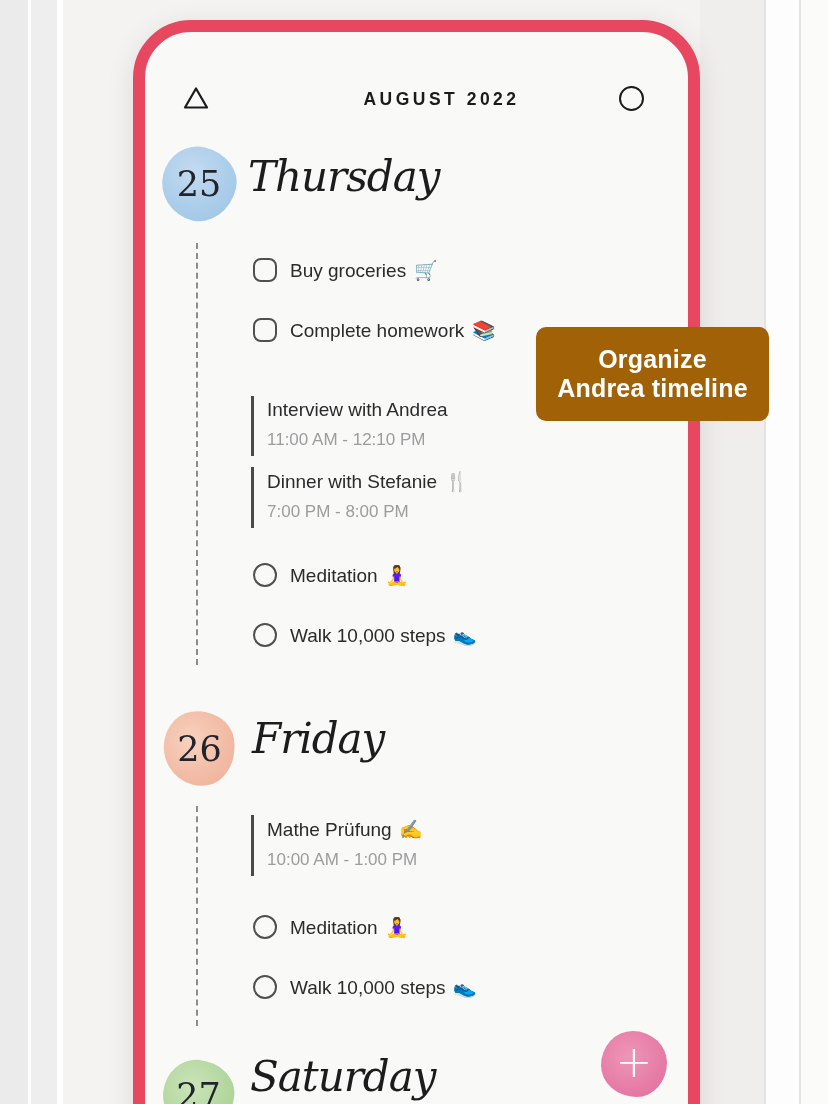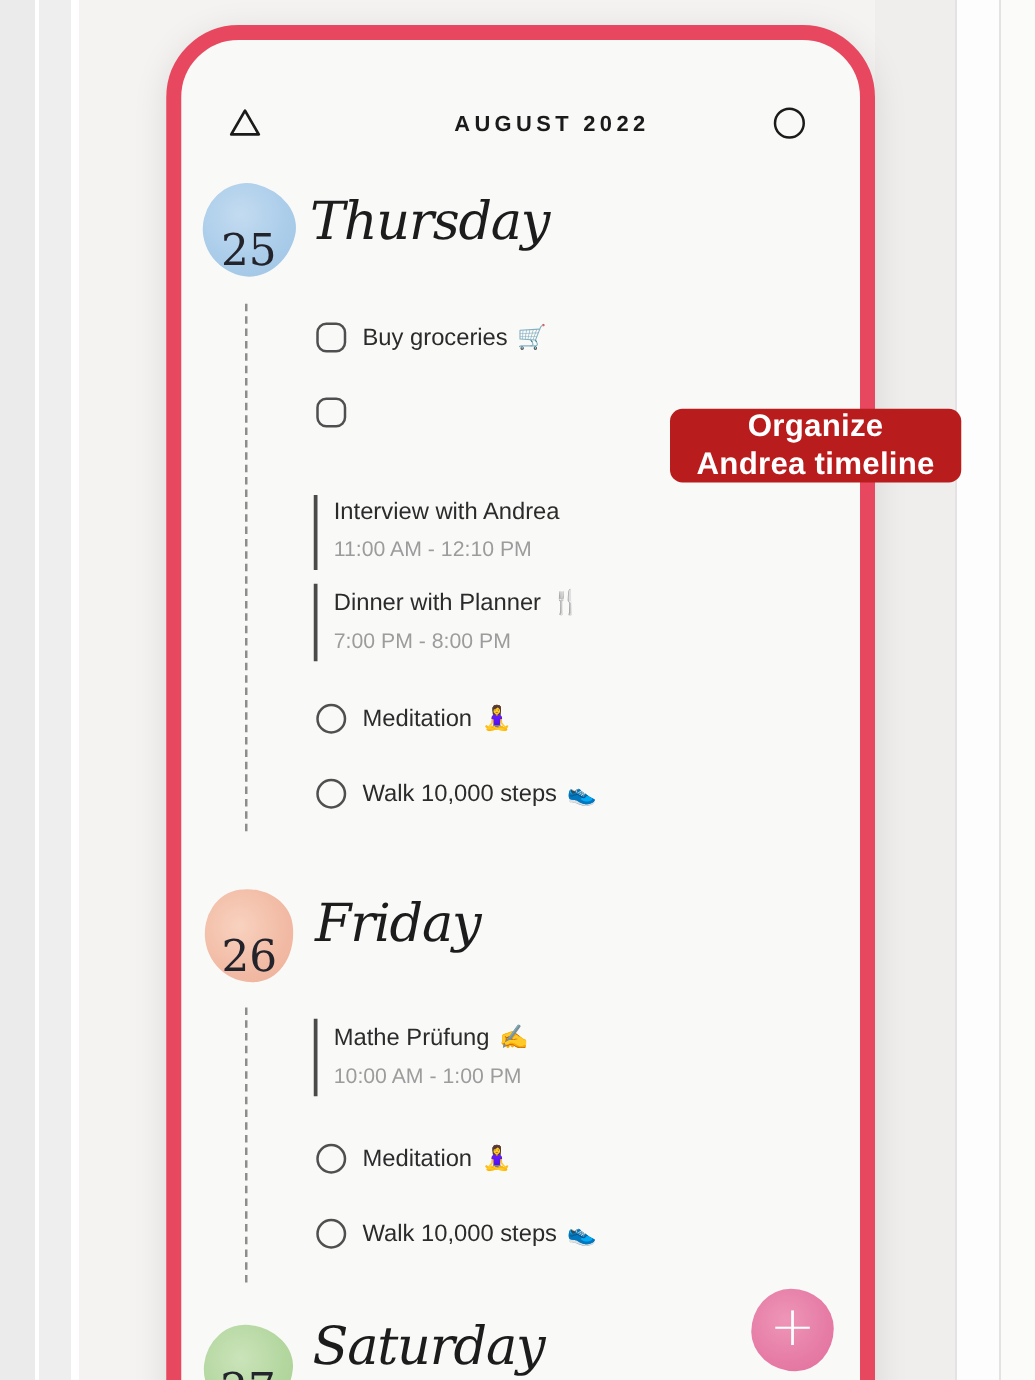--- a/index.html
+++ b/index.html
@@ -22,21 +22,21 @@
     position:absolute; left:146px; top:89px; width:591px; text-align:center;
     font-size:17.5px; font-weight:bold; letter-spacing:3.5px; color:#1b1b1b;
   }
   .tri-icon { position:absolute; left:182px; top:85px; }
   .circ-icon {
     position:absolute; left:619px; top:86px; width:25px; height:25px;
     border:2.5px solid #1b1b1b; border-radius:50%;
   }
   
   .blob {
-    position:absolute; display:flex; align-items:flex-end; justify-content:center;
+    position:absolute; display:flex; align-items:center; justify-content:center;
   }
   .blob-shape {
     position:absolute; inset:0;
     border-radius:46% 54% 47% 53% / 49% 44% 56% 51%;
   }
   .blob-25 { left:162px; top:147px; width:74px; height:74px; }
   .blob-25 .blob-shape { background:radial-gradient(circle at 38% 36%, #c3dbf0 0%, #abcdea 55%, #9cc3e3 100%); transform:rotate(14deg); }
   .blob-26 { left:164px; top:711px; width:71px; height:75px; }
   .blob-26 .blob-shape { background:radial-gradient(circle at 40% 38%, #f8d2bf 0%, #f2bca6 55%, #eeae98 100%); transform:rotate(-8deg); }
   .blob-27 { left:163px; top:1060px; width:71px; height:72px; }
@@ -73,22 +73,22 @@
     position:absolute; left:251px; border-left:3px solid #4a4a4a;
     padding:3px 0 6px 13px;
   }
   .event-title { font-size:19px; color:#2b2b2b; white-space:nowrap; }
   .event-time  { font-size:17px; color:#9c9c9c; margin-top:9px; white-space:nowrap; }
   .ev-interview { top:396px; }
   .ev-dinner    { top:467px; }
   .ev-mathe     { top:815px; }
   
   .overlay-badge {
-    position:absolute; left:536px; top:327px; width:233px; height:59px;
-    background:#b91c1c; border-radius:10px; color:#ffffff;
+    position:absolute; left:536px; top:327px; width:233px; height:94px;
+    background:#a16207; border-radius:10px; color:#ffffff;
     display:flex; flex-direction:column; align-items:center; justify-content:center;
     font-weight:bold; font-size:25px; line-height:29.5px; text-align:center;
     z-index:5; letter-spacing:0.2px;
   }
   
   .fab {
     position:absolute; left:601px; top:1031px; width:66px; height:66px;
     border-radius:48% 52% 46% 54% / 52% 48% 52% 48%;
     background:radial-gradient(circle at 42% 38%, #ee96b7 0%, #e67ca6 60%, #e06f9c 100%);
     display:flex; align-items:center; justify-content:center; z-index:4;
@@ -117,28 +117,29 @@
 </div>
 <div class="day-script script-thursday">Thursday</div>
 <div class="dash dash-thu"></div>
 
 <div class="task-row" style="top:258px;">
   <span class="cbox"></span>
   <span class="task-label"><span>Buy groceries</span><span class="emoji">🛒</span></span>
 </div>
 <div class="task-row" style="top:318px;">
   <span class="cbox"></span>
+  <span class="task-label"><span>Complete homework</span><span class="emoji">📚</span></span>
 </div>
 
 <div class="event ev-interview">
   <div class="event-title"><span>Interview with Andrea</span></div>
   <div class="event-time">11:00 AM - 12:10 PM</div>
 </div>
 <div class="event ev-dinner">
-  <div class="event-title"><span>Dinner with Planner</span><span class="emoji">🍴</span></div>
+  <div class="event-title"><span>Dinner with Stefanie</span><span class="emoji">🍴</span></div>
   <div class="event-time">7:00 PM - 8:00 PM</div>
 </div>
 
 <div class="task-row" style="top:563px;">
   <span class="cbox ccircle"></span>
   <span class="task-label"><span>Meditation</span><span class="emoji">🧘‍♀️</span></span>
 </div>
 <div class="task-row" style="top:623px;">
   <span class="cbox ccircle"></span>
   <span class="task-label"><span>Walk 10,000 steps</span><span class="emoji">👟</span></span>

